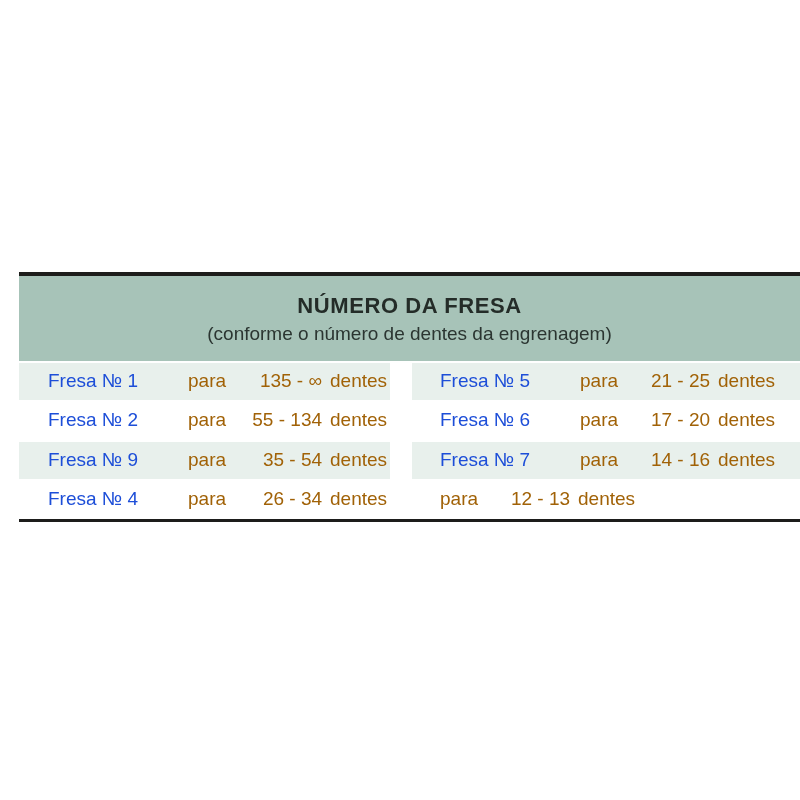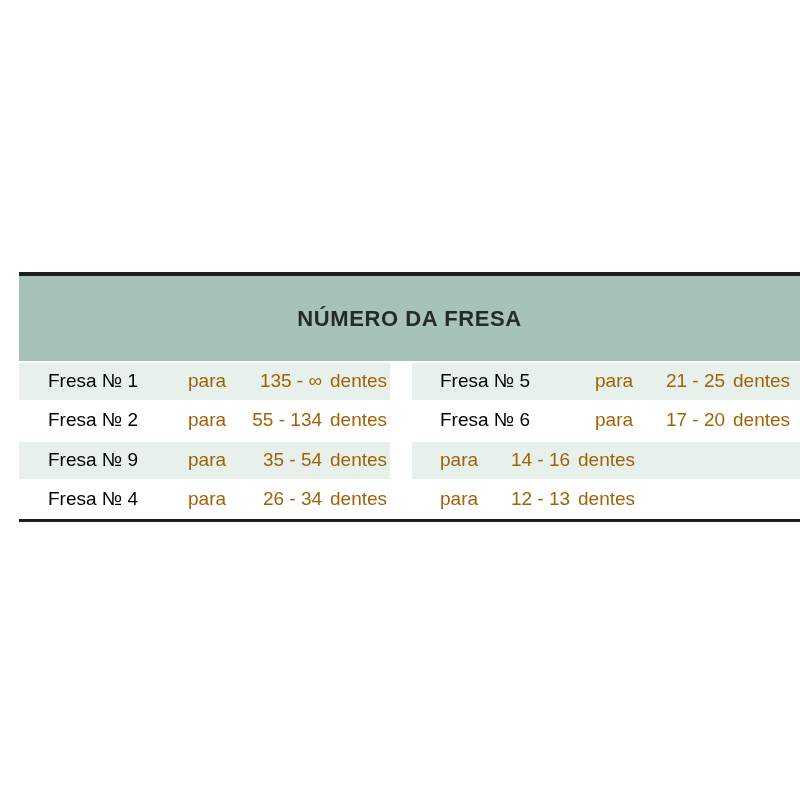--- a/index.html
+++ b/index.html
@@ -56,30 +56,30 @@
     height: 39.5px;
   }
   .half {
     display: flex;
     align-items: center;
     height: 100%;
     box-sizing: border-box;
   }
   .half-left  { width: 371px; padding-left: 29px; }
   .gutter     { width: 22px;  background: #ffffff; }
-  .half-right { width: 388px; padding-left: 28px; gap: 15px; }
+  .half-right { width: 388px; padding-left: 28px; }
   .t-row.shaded .half-left,
   .t-row.shaded .half-right {
     background: #e8f0ec;
     box-shadow: inset 0 2px 0 #ffffff, inset 0 -1px 0 #ffffff;
   }
   .cell-name {
     width: 140px;
     font-size: 19px;
-    color: #000000;
+    color: #1d4ed8;
     white-space: nowrap;
   }
   .range-group {
     display: flex;
     align-items: center;
     font-size: 19px;
     color: #a16207;
     white-space: nowrap;
   }
   .rg-para  { margin-right: 8px; }
@@ -90,20 +90,21 @@
 </head>
 <body>
 
 <div class="canvas">
   <div class="fresa-table">
 
     <div class="bar-top"></div>
 
     <div class="table-header">
       <div class="table-title">NÚMERO DA FRESA</div>
+      <div class="table-subtitle">(conforme o número de dentes da engrenagem)</div>
     </div>
 
     <div class="table-body">
 
       <div class="t-row shaded">
         <div class="half half-left">
           <span class="cell-name">Fresa № 1</span>
           <span class="range-group">
             <span class="rg-para">para</span>
             <span class="rg-range">135 - ∞</span>
@@ -145,20 +146,21 @@
         <div class="half half-left">
           <span class="cell-name">Fresa № 9</span>
           <span class="range-group">
             <span class="rg-para">para</span>
             <span class="rg-range">35 - 54</span>
             <span class="rg-unit">dentes</span>
           </span>
         </div>
         <div class="gutter"></div>
         <div class="half half-right">
+          <span class="cell-name">Fresa № 7</span>
           <span class="range-group">
             <span class="rg-para">para</span>
             <span class="rg-range">14 - 16</span>
             <span class="rg-unit">dentes</span>
           </span>
         </div>
       </div>
 
       <div class="t-row">
         <div class="half half-left">

